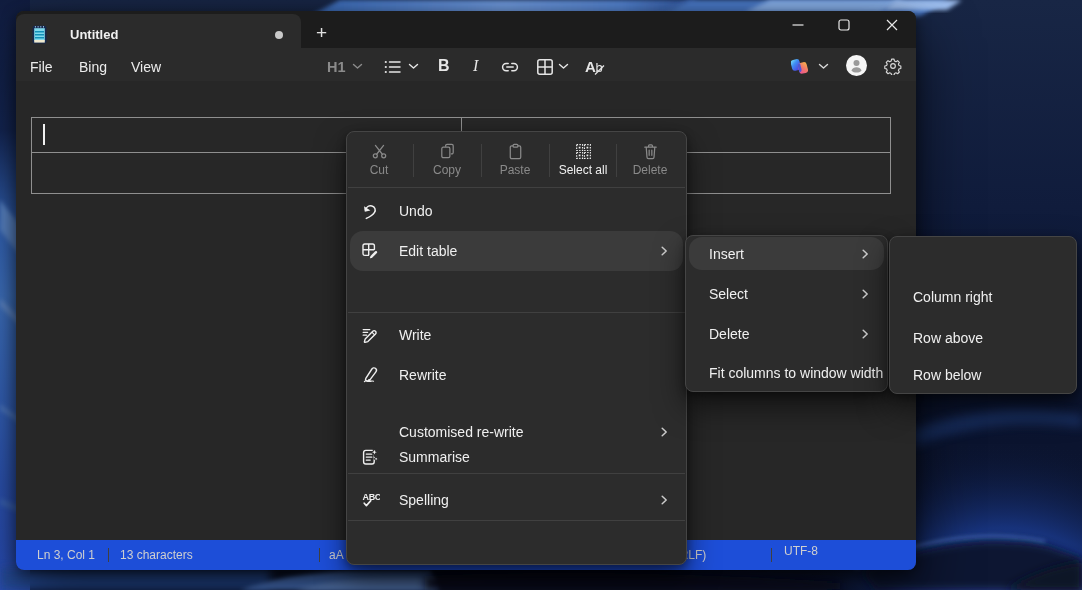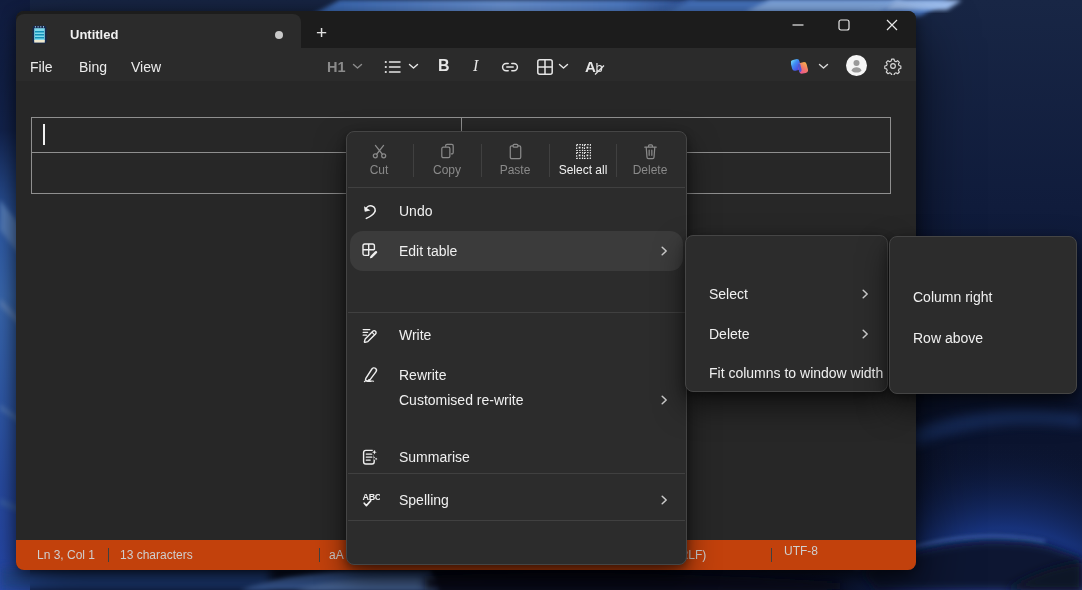--- a/index.html
+++ b/index.html
@@ -10,21 +10,21 @@
   #win { position:absolute; left:16px; top:11px; width:900px; height:559px;
     background:#272727; border-radius:8px;
     box-shadow:0 25px 60px rgba(0,0,0,.65), 0 4px 14px rgba(0,0,0,.5); }
   #tabstrip { position:absolute; left:0; top:0; width:100%; height:37px;
     background:#1c1c1c; border-radius:8px 8px 0 0; }
   #tab { position:absolute; left:0; top:3px; width:285px; height:34px;
     background:#2b2b2b; border-radius:8px 8px 0 0; }
   #toolbar { position:absolute; left:0; top:37px; width:100%; height:33px; background:#2b2b2b; }
   #editor { position:absolute; left:0; top:70px; width:100%; height:459px; background:#272727; }
   #status { position:absolute; left:0; top:529px; width:100%; height:30px;
-    background:#c2410c; border-radius:0 0 8px 8px; font-size:12px; color:#cfcfcf; }
+    background:#1d4ed8; border-radius:0 0 8px 8px; font-size:12px; color:#cfcfcf; }
   .mtxt { font-size:14px; color:#ececec; }
   .menu { position:absolute; background:#2c2c2c; border:1px solid #454545; border-radius:8px;
     box-shadow:0 14px 30px rgba(0,0,0,.55), 0 3px 8px rgba(0,0,0,.4); color:#f0f0f0; font-size:14px; }
   .irow { position:absolute; top:8px; width:68px; height:44px; text-align:center; font-size:12px; color:#8a8a8a; }
   .irow .iric { width:19px; height:19px; margin:2px auto 2px; }
   .irow span { display:block; line-height:14px; }
   .mi { position:absolute; left:3px; right:3px; height:40px; }
   .mi .lbl { position:absolute; left:41px; top:50%; transform:translateY(-50%); white-space:nowrap;margin-left:8px; }
   .mi .ic { position:absolute; left:10px; top:50%; transform:translateY(-50%); width:20px; height:20px; }
   .mi .chev { position:absolute; right:13px; top:50%; transform:translateY(-50%); width:12px; height:12px; }
@@ -289,21 +289,21 @@
   </svg>
       <span class="lbl">Write</span>
     </div>
   <div class="mi" style="top:223px">
       <svg class="ic" viewBox="0 0 20 20">
     <path d="M5.6 14.5 L11.7 5.2 C12.5 4.0 14.1 3.7 15.2 4.5 C16.3 5.3 16.5 6.9 15.7 8.0 L9.3 16.6 C8.5 17.6 7.0 17.8 6.1 17.0 C5.2 16.2 5.0 15.5 5.6 14.5 Z" stroke="#f0f0f0" stroke-width="1.4" fill="none" stroke-linejoin="round" transform="translate(0.2,-1.2)"></path>
     <path d="M4.4 16.6 C5.8 15.2 7.0 15.5 8.2 16.1 C9.2 16.6 9.9 16.1 9.8 15.2 C9.7 14.4 8.7 14.3 8.5 15.2 C8.35 16 9.4 16.5 10.5 16.3 C11.7 16.1 12.3 15.7 13.5 16.2" stroke="#f0f0f0" stroke-width="1.2" fill="none" stroke-linecap="round"></path>
   </svg>
       <span class="lbl">Rewrite</span>
     </div>
-  <div class="mi" style="top:248px">
+  <div class="mi" style="top:280px">
       <span class="lbl">Customised re-write</span>
       <svg class="chev" viewBox="0 0 12 12">
         <path d="M4.2 2.3 L8.2 6 L4.2 9.7" stroke="#cccccc" stroke-width="1.5" fill="none" stroke-linecap="round" stroke-linejoin="round"></path>
       </svg>
     </div>
   <div class="mi" style="top:305px">
       <svg class="ic" viewBox="0 0 20 20">
     <rect x="3.6" y="3.4" width="10.6" height="13.6" rx="2.2" stroke="#f0f0f0" stroke-width="1.4" fill="none"></rect>
     <path d="M6.3 7.1 H11.8 M6.3 10.1 H11.8 M6.3 13.1 H10.2" stroke="#f0f0f0" stroke-width="1.4" stroke-linecap="round"></path>
     <path d="M14.4 1.2 L15.5 4.1 L18.4 5.2 L15.5 6.3 L14.4 9.2 L13.3 6.3 L10.4 5.2 L13.3 4.1 Z" fill="#f0f0f0" stroke="#2c2c2c" stroke-width="1.1"></path>
@@ -319,20 +319,26 @@
   </svg>
       <span class="lbl">Spelling</span>
       <svg class="chev" viewBox="0 0 12 12">
         <path d="M4.2 2.3 L8.2 6 L4.2 9.7" stroke="#cccccc" stroke-width="1.5" fill="none" stroke-linecap="round" stroke-linejoin="round"></path>
       </svg>
     </div>
   <div class="sep" style="top:388px"></div>
 </div>
 
 <div class="menu" id="sub1" style="left:685px;top:235px;width:203px;height:157px">
+  <div class="mi hl" style="top:1px;height:33px">
+      <span class="lbl" style="left:12px">Insert</span>
+      <svg class="chev" viewBox="0 0 12 12">
+        <path d="M4.2 2.3 L8.2 6 L4.2 9.7" stroke="#cccccc" stroke-width="1.5" fill="none" stroke-linecap="round" stroke-linejoin="round"></path>
+      </svg>
+    </div>
   <div class="mi" style="top:39px;height:38px">
       <span class="lbl" style="left:12px">Select</span>
       <svg class="chev" viewBox="0 0 12 12">
         <path d="M4.2 2.3 L8.2 6 L4.2 9.7" stroke="#cccccc" stroke-width="1.5" fill="none" stroke-linecap="round" stroke-linejoin="round"></path>
       </svg>
     </div>
   <div class="mi" style="top:79px;height:38px">
       <span class="lbl" style="left:12px">Delete</span>
       <svg class="chev" viewBox="0 0 12 12">
         <path d="M4.2 2.3 L8.2 6 L4.2 9.7" stroke="#cccccc" stroke-width="1.5" fill="none" stroke-linecap="round" stroke-linejoin="round"></path>
@@ -343,13 +349,16 @@
     </div>
 </div>
 
 <div class="menu" id="sub2" style="left:889px;top:236px;width:188px;height:158px">
   <div class="mi" style="top:82px;height:38px">
       <span class="lbl" style="left:12px">Row above</span>
     </div>
   <div class="mi" style="top:41px;height:38px">
       <span class="lbl" style="left:12px">Column right</span>
     </div>
+  <div class="mi" style="top:120px;height:36px">
+      <span class="lbl" style="left:12px">Row below</span>
+    </div>
 </div>
 
 </body></html>

